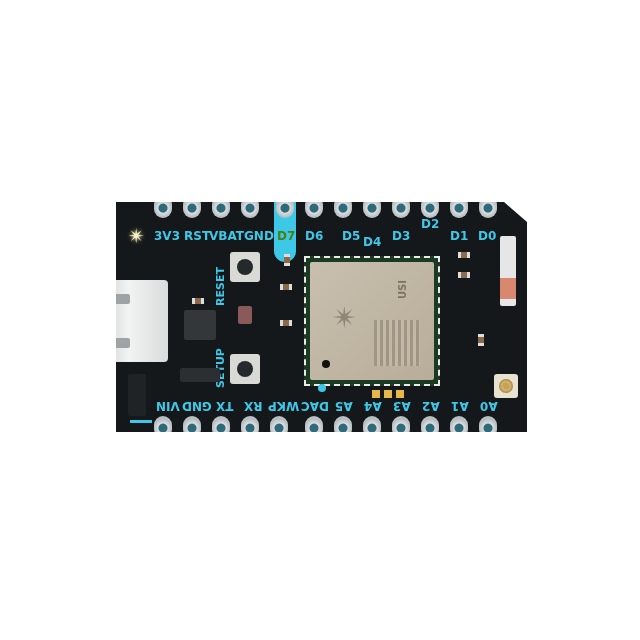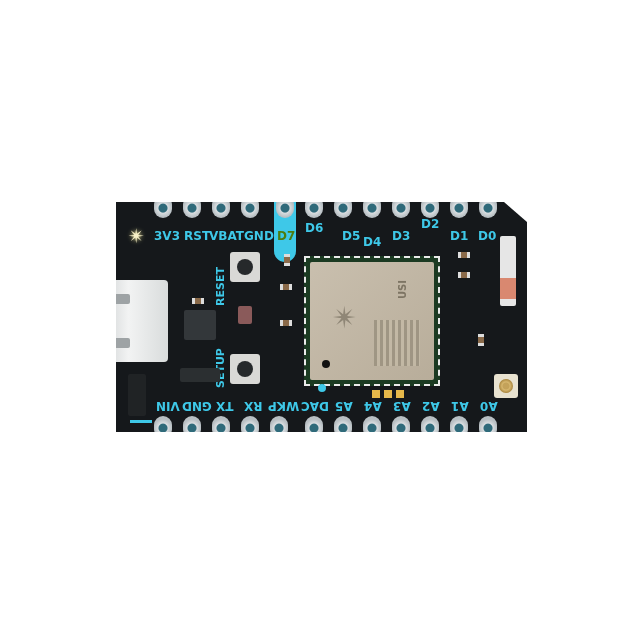--- a/index.html
+++ b/index.html
@@ -65,21 +65,21 @@
   <div class="pin bot" style="left:334px"></div>
   <div class="pin bot" style="left:363px"></div>
 
   <span class="star">✴</span>
 
   <span class="lbl" style="left:38px;top:28px">3V3</span>
   <span class="lbl" style="left:68px;top:28px">RST</span>
   <span class="lbl" style="left:93px;top:28px">VBAT</span>
   <span class="lbl" style="left:128px;top:28px">GND</span>
   <span class="lbl" style="left:161px;top:28px;color:#4d7c0f">D7</span>
-  <span class="lbl" style="left:189px;top:20px">D6</span>
+  <span class="lbl" style="left:189px;top:28px">D6</span>
   <span class="lbl" style="left:226px;top:28px">D5</span>
   <span class="lbl" style="left:247px;top:34px">D4</span>
   <span class="lbl" style="left:276px;top:28px">D3</span>
   <span class="lbl" style="left:305px;top:16px">D2</span>
   <span class="lbl" style="left:334px;top:28px">D1</span>
   <span class="lbl" style="left:362px;top:28px">D0</span>
 
   <span class="lbl" style="left:40px;top:198px;transform:rotate(180deg)">VIN</span>
   <span class="lbl" style="left:66px;top:198px;transform:rotate(180deg)">GND</span>
   <span class="lbl" style="left:100px;top:198px;transform:rotate(180deg)">TX</span>

